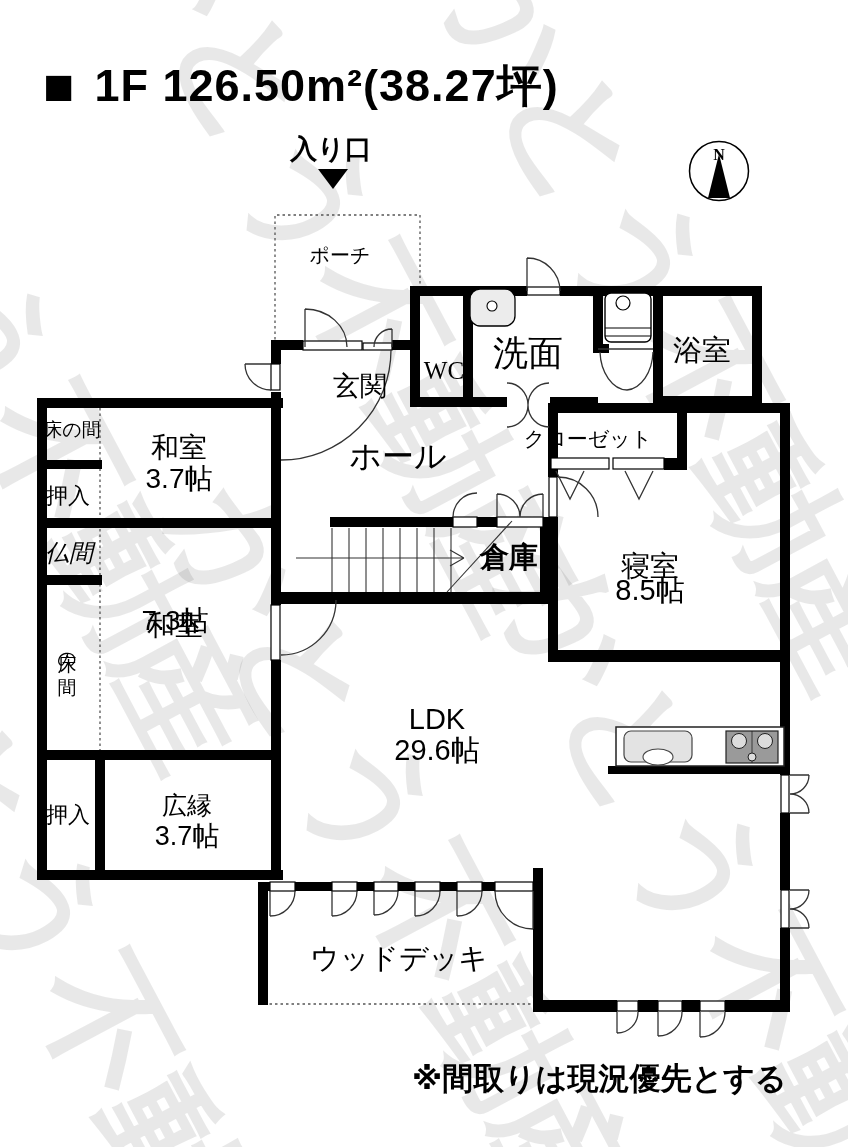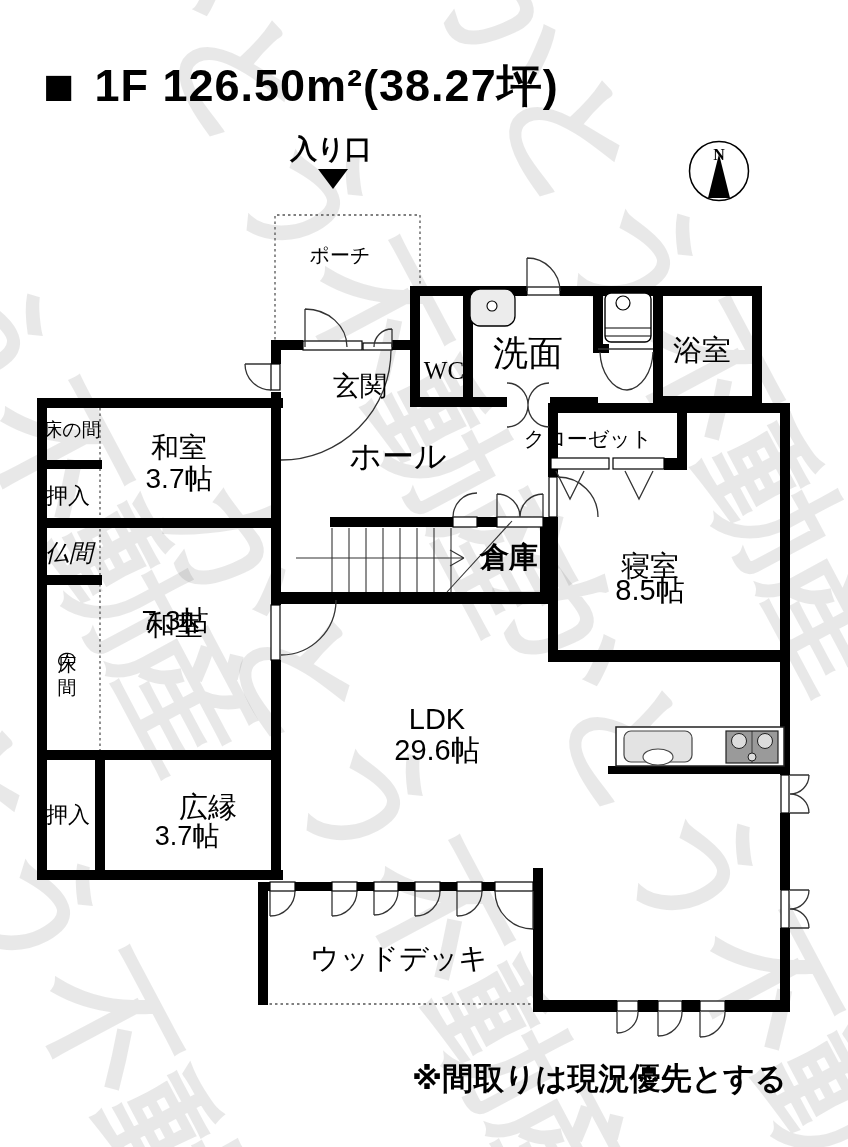--- a/index.html
+++ b/index.html
@@ -51,21 +51,21 @@
   <div class="lbl" style="left:509px;top:542px;font-size:29px;font-weight:bold;">倉庫</div>
   <div class="lbl" style="left:179px;top:433px;font-size:28px;">和室</div>
   <div class="lbl" style="left:179px;top:464px;font-size:28px;">3.7帖</div>
   <div class="lbl" style="left:72px;top:420px;font-size:19px;">床の間</div>
   <div class="lbl" style="left:68px;top:484px;font-size:22px;">押入</div>
   <div class="lbl" style="left:69px;top:540px;font-size:24px;font-style:italic;">仏間</div>
   <div class="lbl" style="left:175px;top:611px;font-size:28px;">和室</div>
   <div class="lbl" style="left:175px;top:606px;font-size:28px;">7.3帖</div>
   <div class="lbl vert" style="left:57px;top:638px;font-size:19px;">床の間</div>
   <div class="lbl" style="left:68px;top:803px;font-size:22px;">押入</div>
-  <div class="lbl" style="left:187px;top:792px;font-size:29px;margin-left:21px;">広縁</div>
+  <div class="lbl" style="left:187px;top:792px;font-size:25px;">広縁</div>
   <div class="lbl" style="left:187px;top:822px;font-size:27px;">3.7帖</div>
   <div class="lbl" style="left:437px;top:704px;font-size:29px;">LDK</div>
   <div class="lbl" style="left:437px;top:735px;font-size:29px;">29.6帖</div>
   <div class="lbl" style="left:399px;top:943px;font-size:29px;">ウッドデッキ</div>
 
   <svg id="plan-svg" width="848" height="1147" viewBox="0 0 848 1147">
 
     <g fill="none" stroke="#555" stroke-width="1.3" stroke-dasharray="2.5,3">
       <path d="M275,345 L275,215 L420,215 L420,290"></path>
       <line x1="100" y1="408" x2="100" y2="750"></line>

